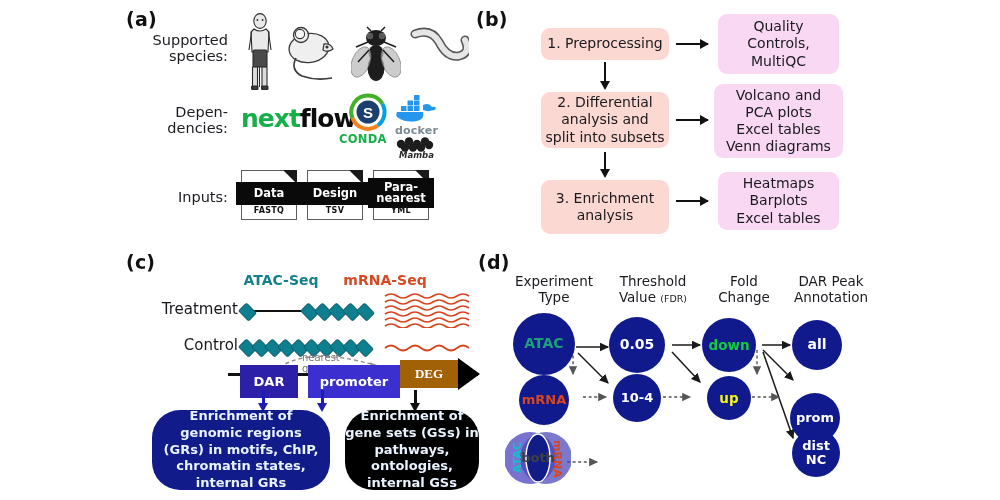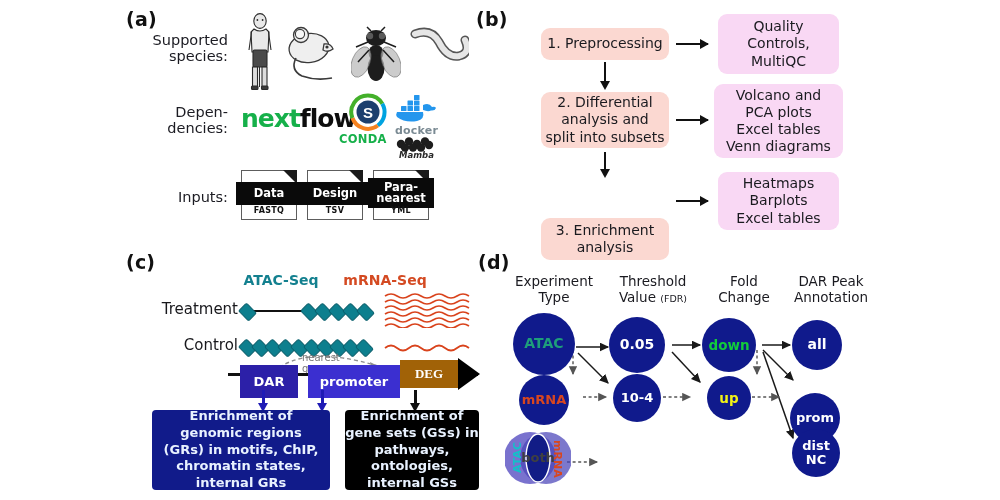--- a/index.html
+++ b/index.html
@@ -58,21 +58,21 @@
   .seg.dar{background:#2c20a8;}
   .seg.prom{background:#3b2fd0;}
   .seg.deg{background:#a16207;font-family:Liberation Serif, serif;}
   .gene-arrowhead{position:absolute;width:0;height:0;
     border-top:16px solid transparent;border-bottom:16px solid transparent;border-left:22px solid #000;}
   .nearest{position:absolute;font-size:10px;color:#777;}
   .darrow{position:absolute;width:3px;}
   .darrow .stem{position:absolute;left:0;top:0;width:3px;height:100%;}
   .darrow .head{position:absolute;left:-4px;bottom:-8px;width:0;height:0;
     border-left:5.5px solid transparent;border-right:5.5px solid transparent;border-top:9px solid;}
-  .roundbox{position:absolute;border-radius:4px;display:flex;align-items:center;justify-content:center;
+  .roundbox{position:absolute;border-radius:28px;display:flex;align-items:center;justify-content:center;
             text-align:center;font-size:13px;font-weight:700;line-height:1.3;}
   .roundbox.navy{background:#111b8a;color:#e9f2ff;}
   .roundbox.black{background:#000000;color:#e9f2ff;}
 
   
   .dhead{position:absolute;font-size:13.5px;text-align:center;line-height:1.18;color:#1a1a20;}
   .dhead .sm{font-size:9.5px;}
   .circ{position:absolute;border-radius:50%;background:#101a8c;display:flex;
         align-items:center;justify-content:center;text-align:center;
         font-size:14px;font-weight:700;color:#ffffff;line-height:1.08;}
@@ -238,21 +238,21 @@
   <div class="plabel" style="left:476px;top:8px;">(b)</div>
 
   <div class="bbox step" style="left:541px;top:28px;width:128px;height:32px;">
     <span>1. Preprocessing</span>
   </div>
   <div class="bbox step" style="left:541px;top:92px;width:128px;height:56px;">
     <span style="white-space:pre-line;">2. Differential
 analysis and
 split into subsets</span>
   </div>
-  <div class="bbox step" style="left:541px;top:180px;width:128px;height:42px;margin-top:38px;">
+  <div class="bbox step" style="left:541px;top:180px;width:128px;height:54px;">
     <span style="white-space:pre-line;">3. Enrichment
 analysis</span>
   </div>
 
   <div class="bbox out" style="left:718px;top:14px;width:121px;height:60px;">
     <span style="white-space:pre-line;">Quality
 Controls,
 MultiQC</span>
   </div>
   <div class="bbox out" style="left:714px;top:84px;width:129px;height:74px;">

